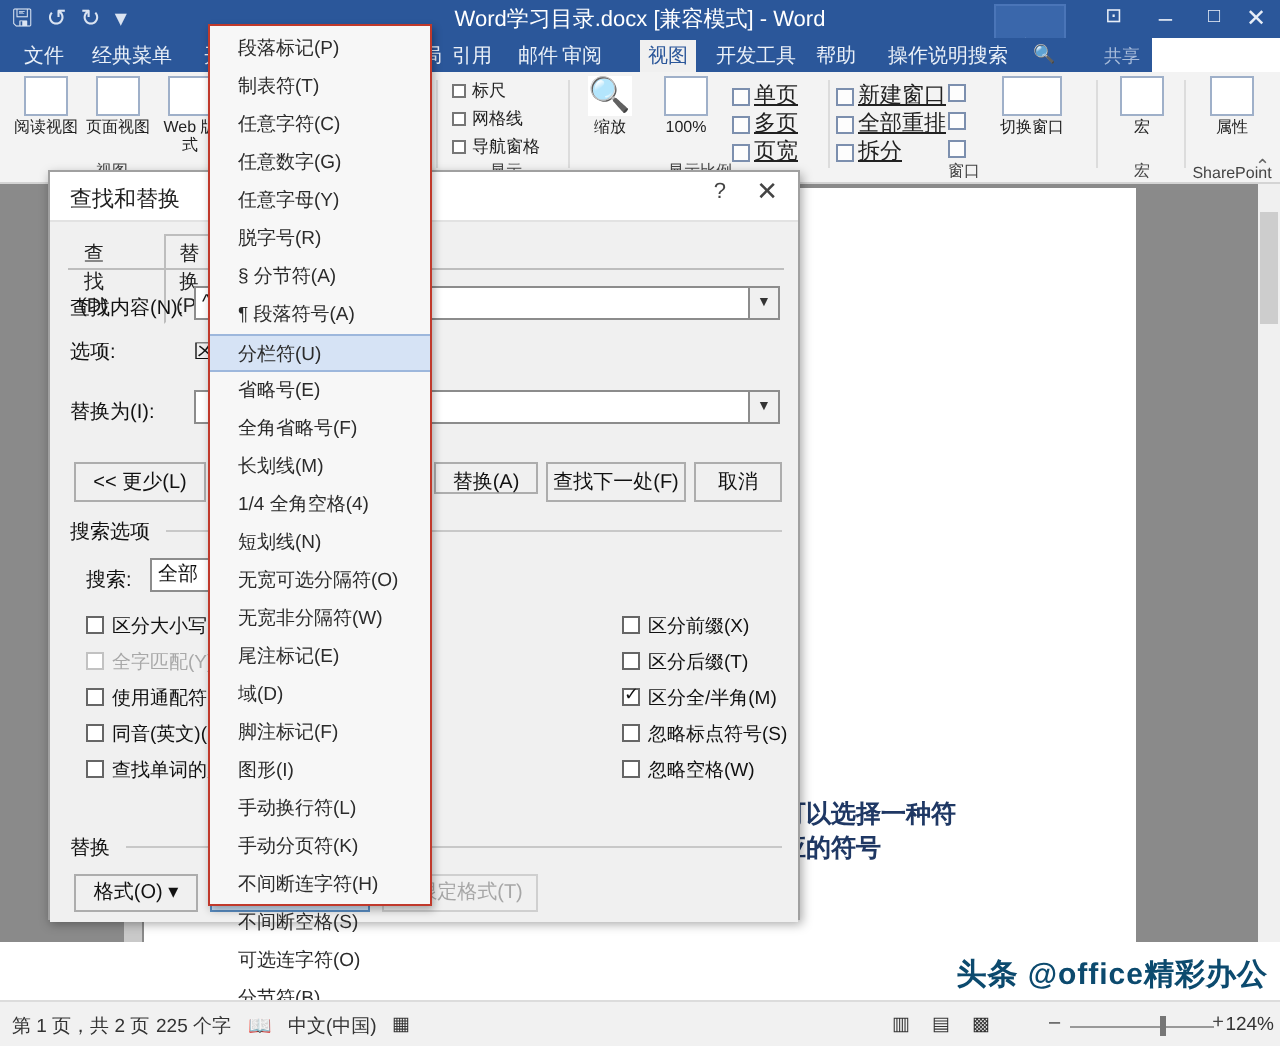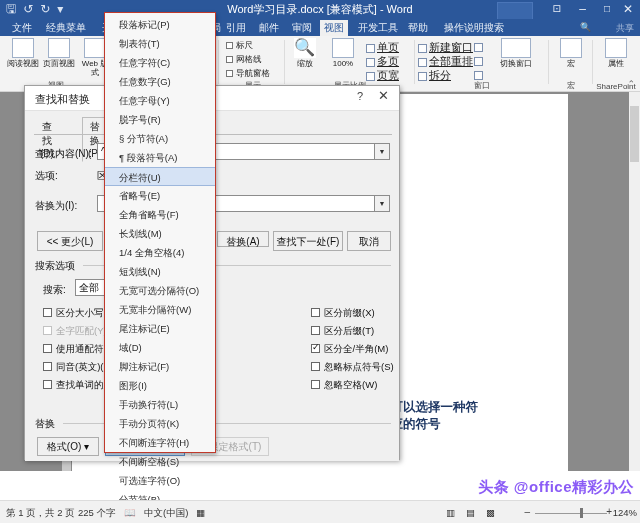--- a/index.html
+++ b/index.html
@@ -30,21 +30,21 @@
     padding: 14px 7px; border: 1px solid #4a75b8;
   }
   .wc { position: absolute; top: 1px; color: #e8eef7; font-size: 12px; line-height: 16px; }
   .wc-ribbon { right: 79px; font-size: 10px; }
   .wc-min { right: 54px; }
   .wc-max { right: 30px; font-size: 10px; }
   .wc-close { right: 7px; }
 
   
   .tabbar {
-    position: absolute; left: 0; top: 19px; width: 640px; height: 17px;
+    position: absolute; left: 0; top: 19px; width: 576px; height: 17px;
     background: #2b579a; color: #ffffff;
   }
   .tab {
     position: absolute; top: 1px; font-size: 10px; color: #eaf0f8;
     padding: 1px 4px; white-space: nowrap;
   }
   .tab.active { background: #f0f0f0; color: #2b579a; }
   .tab-search-ico { position: absolute; right: 48px; top: 3px; font-size: 9px; color: #b9cae4; }
   .tab-share { position: absolute; right: 6px; top: 3px; font-size: 9px; color: #a8bcda; }
 
@@ -171,21 +171,21 @@
   .sb { position: absolute; top: 6px; white-space: nowrap; }
   .zoom-track {
     position: absolute; right: 33px; top: 12px; width: 72px; height: 1px; background: #999;
   }
   .zoom-thumb { position: absolute; right: 57px; top: 7px; width: 3px; height: 10px; background: #767676; }
   .zoom-minus { position: absolute; right: 110px; top: 5px; font-size: 10px; color: #444; }
   .zoom-plus { position: absolute; right: 28px; top: 5px; font-size: 10px; color: #444; }
 
   .watermark {
     position: absolute; right: 6px; top: 478px;
-    font-size: 15px; font-weight: bold; color: #8b5cf6; letter-spacing: .5px; margin-left: 48px;
+    font-size: 15px; font-weight: bold; color: #0c4a6e; letter-spacing: .5px; margin-left: 48px;
   }
   .vscroll {
     position: absolute; right: 0; top: 92px; width: 11px; height: 379px; background: #f0f0f0;
   }
   .vscroll .thumb { position: absolute; left: 1px; top: 14px; width: 9px; height: 56px; background: #cdcdcd; }
 </style>
 </head>
 <body>
 
 <div class="titlebar">
@@ -205,21 +205,21 @@
 
 <div class="tabbar">
   <div class="tab" style="left:8px">文件</div>
   <div class="tab" style="left:42px">经典菜单</div>
   <div class="tab" style="left:98px">开始</div>
   <div class="tab" style="left:131px">插入</div>
   <div class="tab" style="left:164px">设计</div>
   <div class="tab" style="left:197px">布局</div>
   <div class="tab" style="left:222px">引用</div>
   <div class="tab" style="left:255px">邮件</div>
-  <div class="tab" style="left:288px">审阅</div>
+  <div class="tab" style="left:277px">审阅</div>
   <div class="tab active" style="left:320px">视图</div>
   <div class="tab" style="left:354px">开发工具</div>
   <div class="tab" style="left:404px">帮助</div>
   <div class="tab" style="left:440px">操作说明搜索</div>
   <div class="tab-search-ico">🔍</div>
   <div class="tab-share">共享</div>
 </div>
 
 <div class="ribbon">
 

